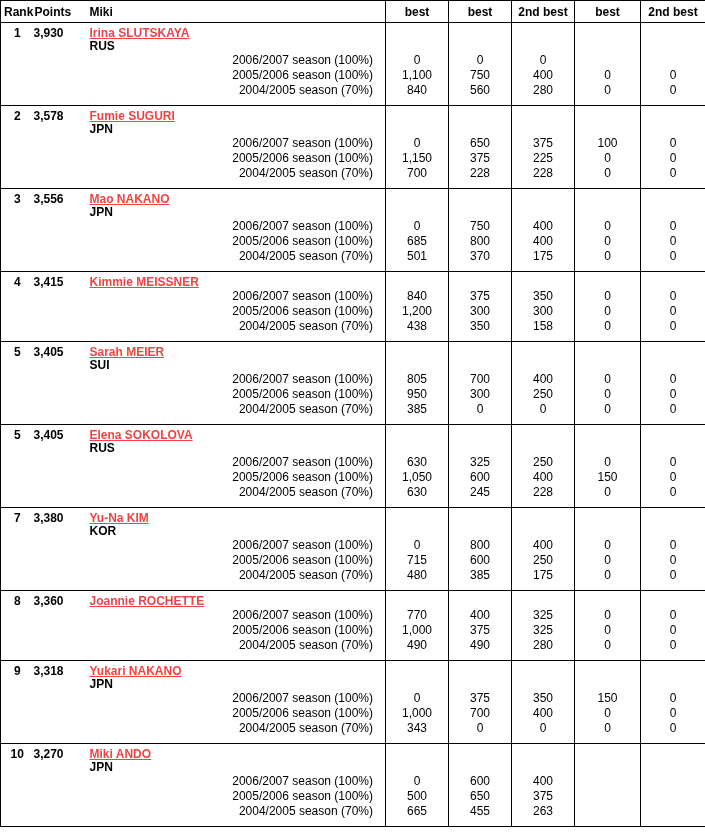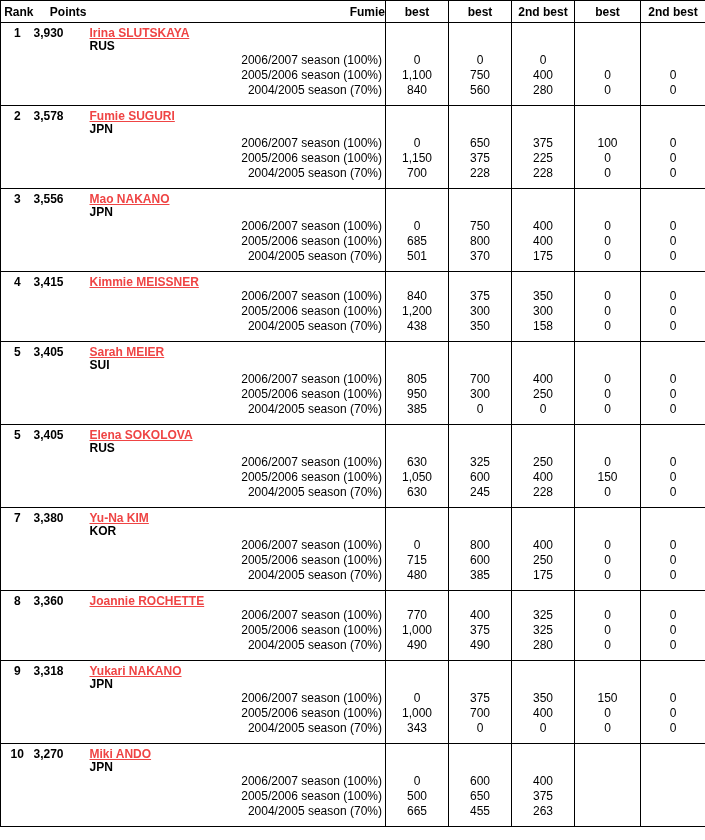--- a/index.html
+++ b/index.html
@@ -21,54 +21,54 @@
   tbody { border-top: 1px solid #000; }
   th, td {
     overflow: hidden;
     white-space: nowrap;
     vertical-align: top;
   }
   th {
     font-weight: bold;
     height: 22px;
     vertical-align: middle;
-    text-align: right;
+    text-align: left;
   }
   .h-rank { padding-left: 3px; }
   .h-points { padding-left: 1px; }
   .h-name { padding-left: 3px; }
   .h-val { text-align: center; border-left: 1px solid #000; }
   .c-val { text-align: center; border-left: 1px solid #000; line-height: 15px; }
   .c-rank { font-weight: bold; text-align: center; line-height: 14px; padding-top: 3px; }
   .c-points { font-weight: bold; text-align: left; padding-right: 13px; line-height: 14px; padding-top: 3px; }
   .c-name { padding-left: 3px; line-height: 14px; padding-top: 3px; }
   .c-name a { color: #ef4444; font-weight: bold; text-decoration: underline; }
   .c-country { font-weight: bold; padding-left: 3px; line-height: 13px; }
-  .c-season { text-align: right; padding-right: 3px; line-height: 15px; }
+  .c-season { text-align: right; padding-right: 12px; line-height: 15px; }
   tr.r-season.last td { padding-bottom: 7px; }
 </style>
 </head>
 <body>
 
 <table id="standings">
   <colgroup>
     <col style="width:33px">
     <col style="width:53px">
     <col style="width:299px">
     <col style="width:63px">
     <col style="width:63px">
     <col style="width:63px">
     <col style="width:66px">
     <col style="width:65px">
   </colgroup>
   <thead>
     <tr>
       <th class="h-rank">Rank</th>
       <th class="h-points">Points</th>
-      <th class="h-name">Fumie</th>
+      <th class="h-name">Miki</th>
       <th class="h-val">best</th>
       <th class="h-val">best</th>
       <th class="h-val">2nd best</th>
       <th class="h-val">best</th>
       <th class="h-val">2nd best</th>
     </tr>
   </thead>
 <tbody class="group">
       <tr class="r-name">
         <td class="c-rank">1</td>

